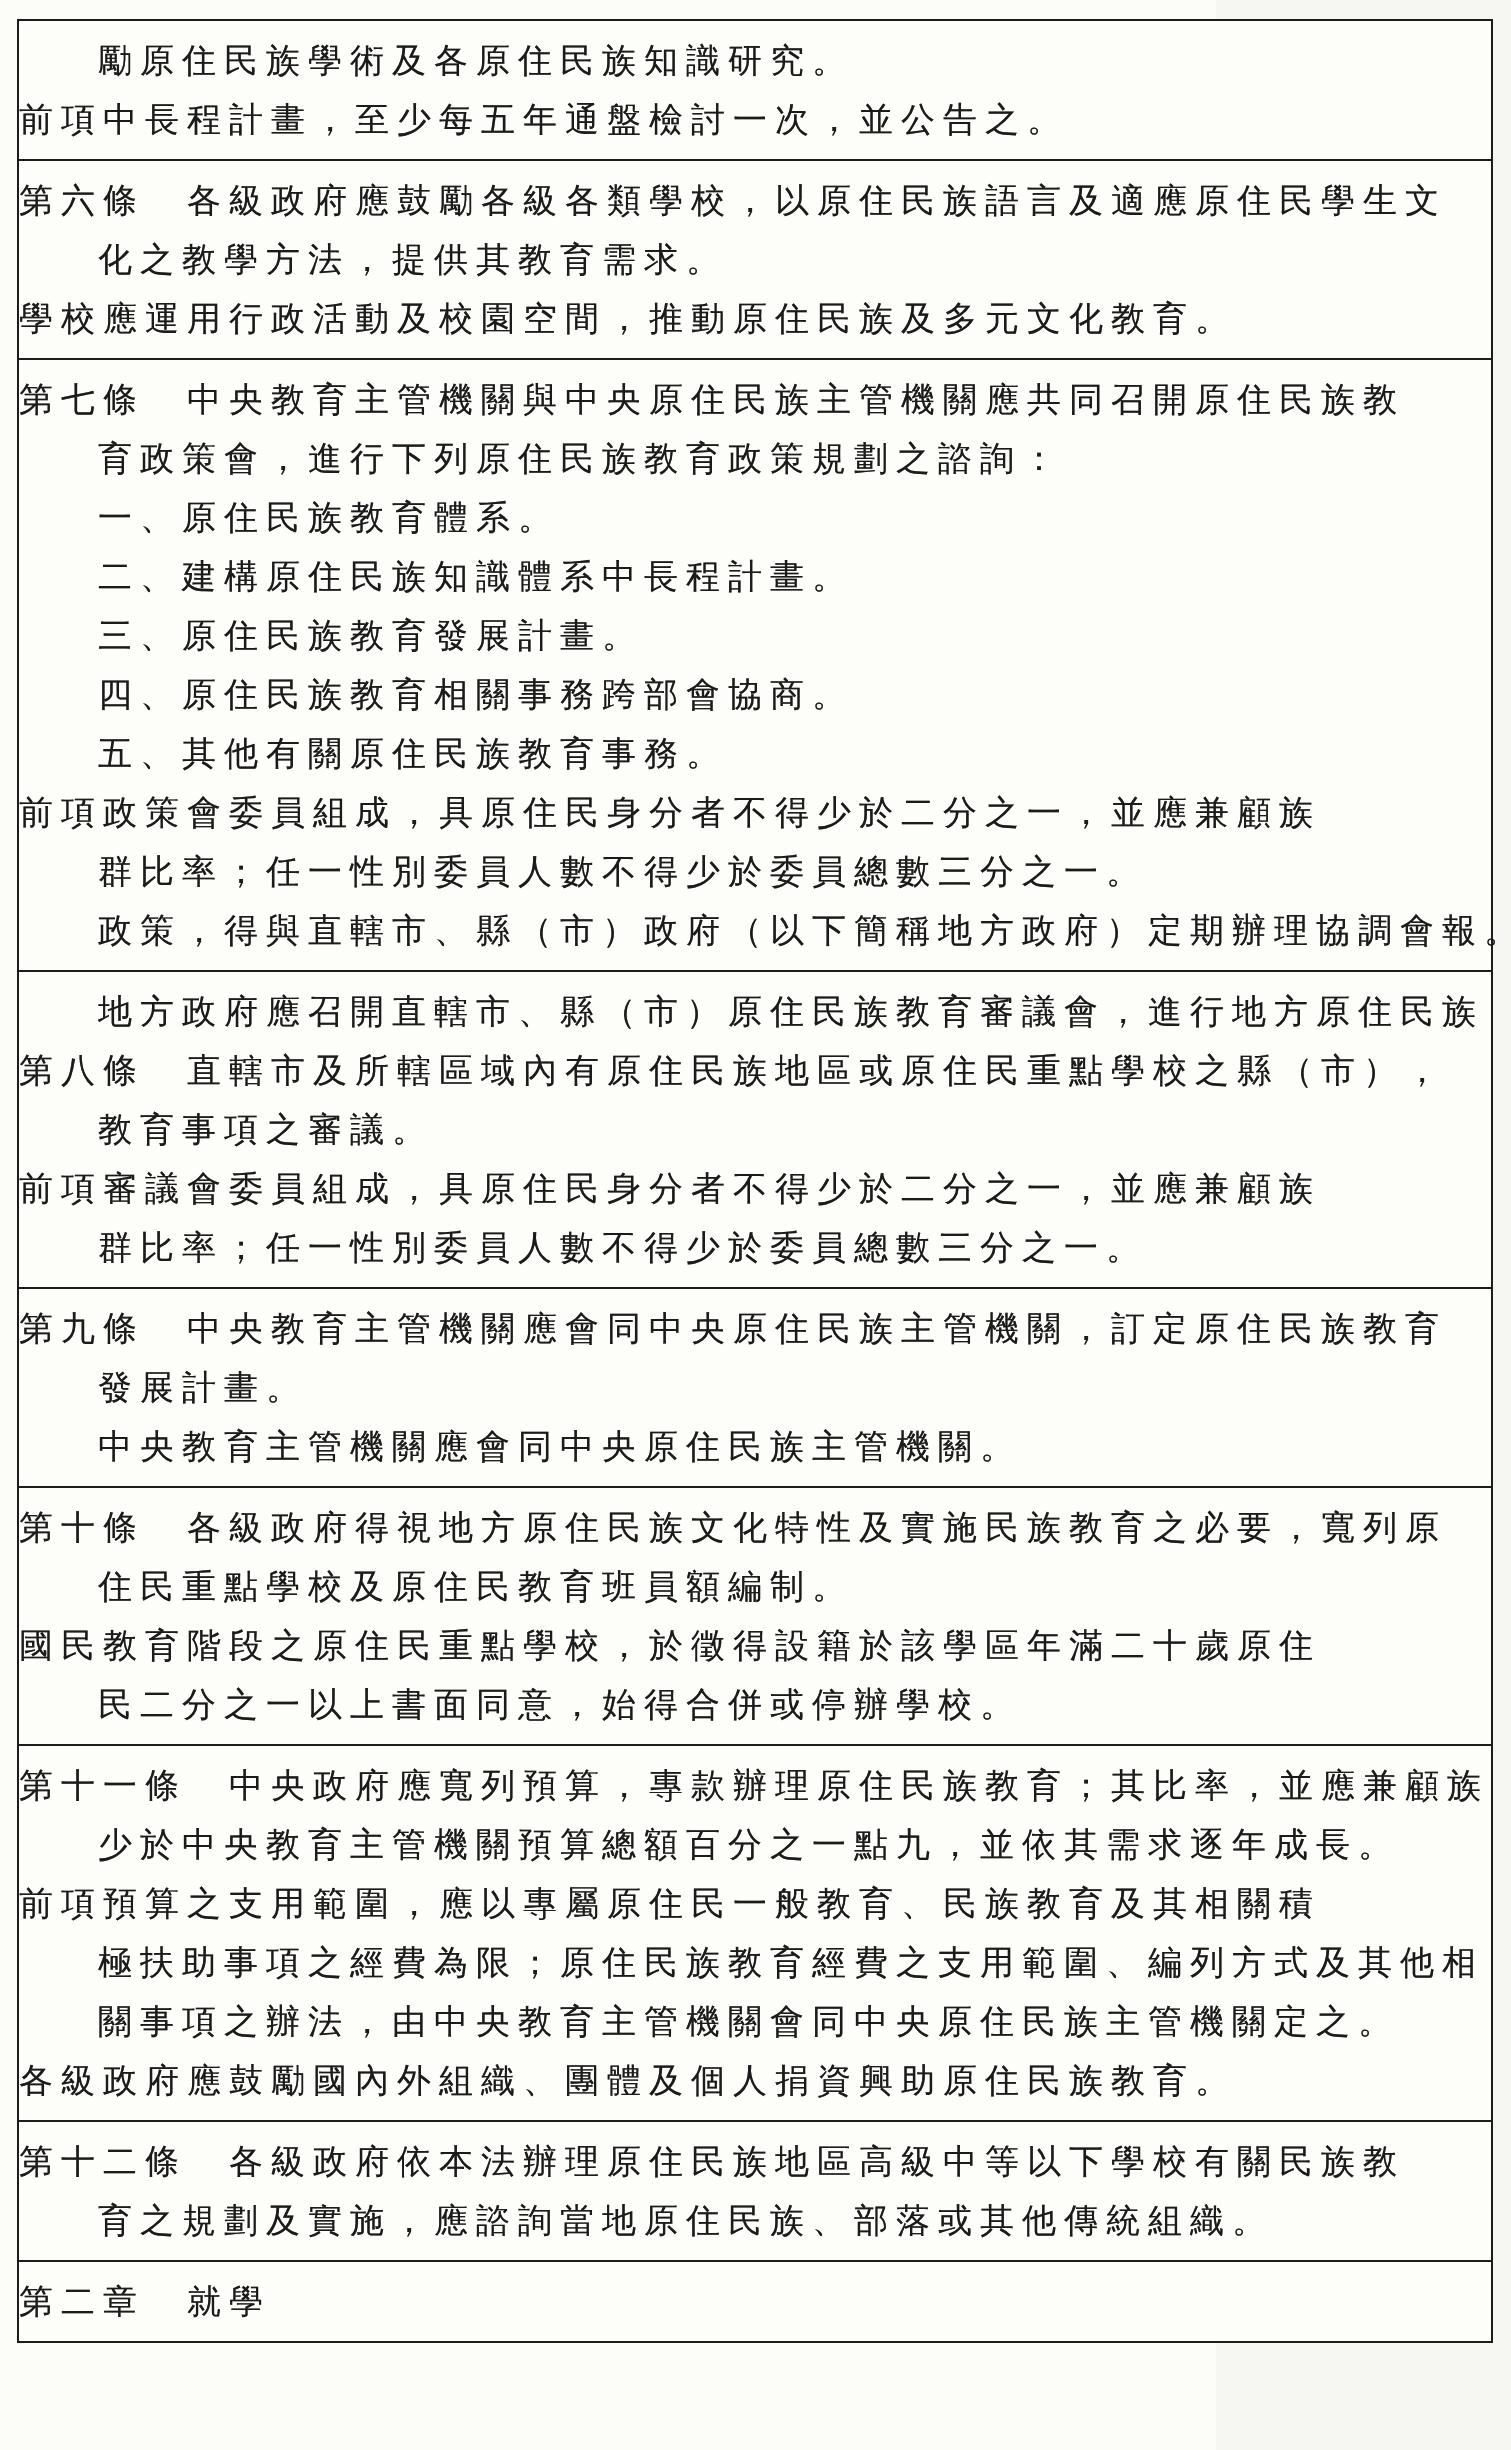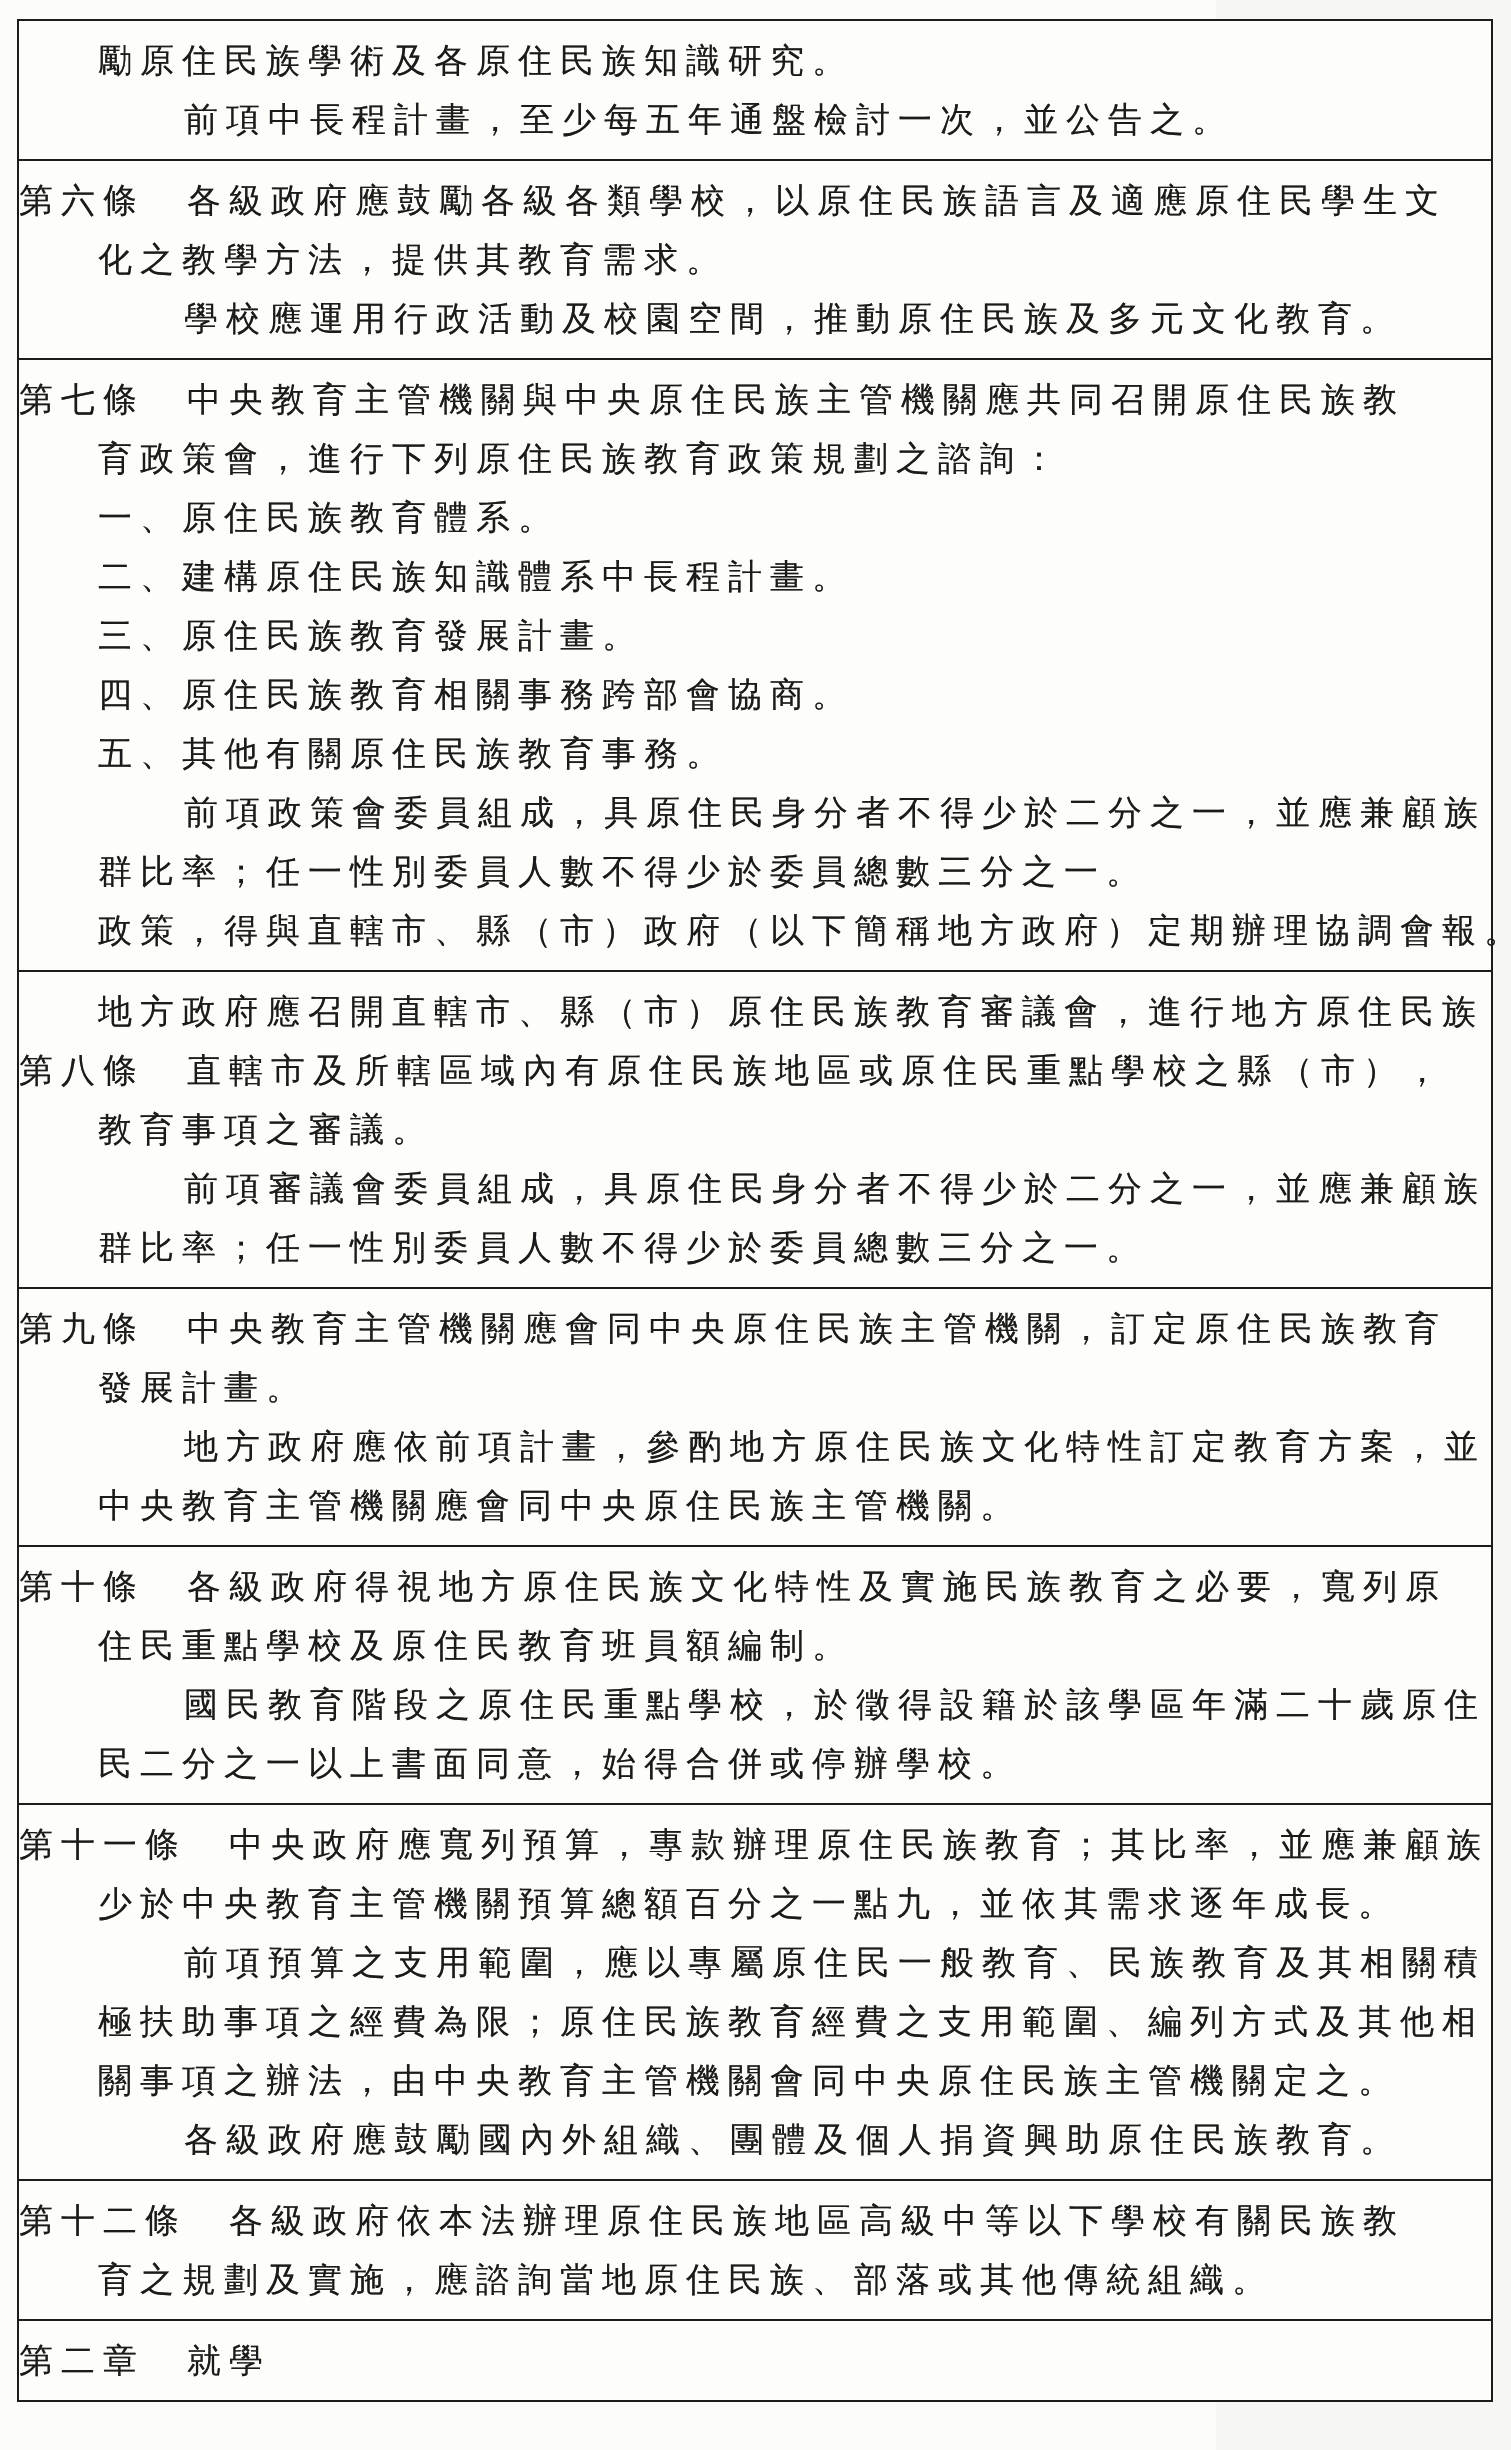--- a/index.html
+++ b/index.html
@@ -42,21 +42,21 @@
   .line {
     font-size: 34px;
     line-height: 59px;
     letter-spacing: 8px;
     white-space: nowrap;
     color: #1b1b1b;
     font-weight: 400;
   }
   .indent-0 { }
   .indent-1 { padding-left: 79px; }
-  .indent-2 { padding-left: 165px; }
+  .indent-2 { }
   
   .line {
     text-shadow: 0 0 0.4px rgba(20,20,20,0.55);
   }
 </style>
 </head>
 <body>
 
 <div class="page">
   <div class="law-table">
@@ -85,21 +85,20 @@
       <div class="row">
         <div class="line indent-1">地方政府應召開直轄市、縣（市）原住民族教育審議會，進行地方原住民族</div>
         <div class="line indent-0">第八條　直轄市及所轄區域內有原住民族地區或原住民重點學校之縣（市），</div>
         <div class="line indent-1">教育事項之審議。</div>
         <div class="line indent-2">前項審議會委員組成，具原住民身分者不得少於二分之一，並應兼顧族</div>
         <div class="line indent-1">群比率；任一性別委員人數不得少於委員總數三分之一。</div>
       </div>
       <div class="row">
         <div class="line indent-0">第九條　中央教育主管機關應會同中央原住民族主管機關，訂定原住民族教育</div>
         <div class="line indent-1">發展計畫。</div>
-        <div class="line indent-2">地方政府應依前項計畫，參酌地方原住民族文化特性訂定教育方案，並</div>
         <div class="line indent-1">中央教育主管機關應會同中央原住民族主管機關。</div>
       </div>
       <div class="row">
         <div class="line indent-0">第十條　各級政府得視地方原住民族文化特性及實施民族教育之必要，寬列原</div>
         <div class="line indent-1">住民重點學校及原住民教育班員額編制。</div>
         <div class="line indent-2">國民教育階段之原住民重點學校，於徵得設籍於該學區年滿二十歲原住</div>
         <div class="line indent-1">民二分之一以上書面同意，始得合併或停辦學校。</div>
       </div>
       <div class="row">
         <div class="line indent-0">第十一條　中央政府應寬列預算，專款辦理原住民族教育；其比率，並應兼顧族</div>

